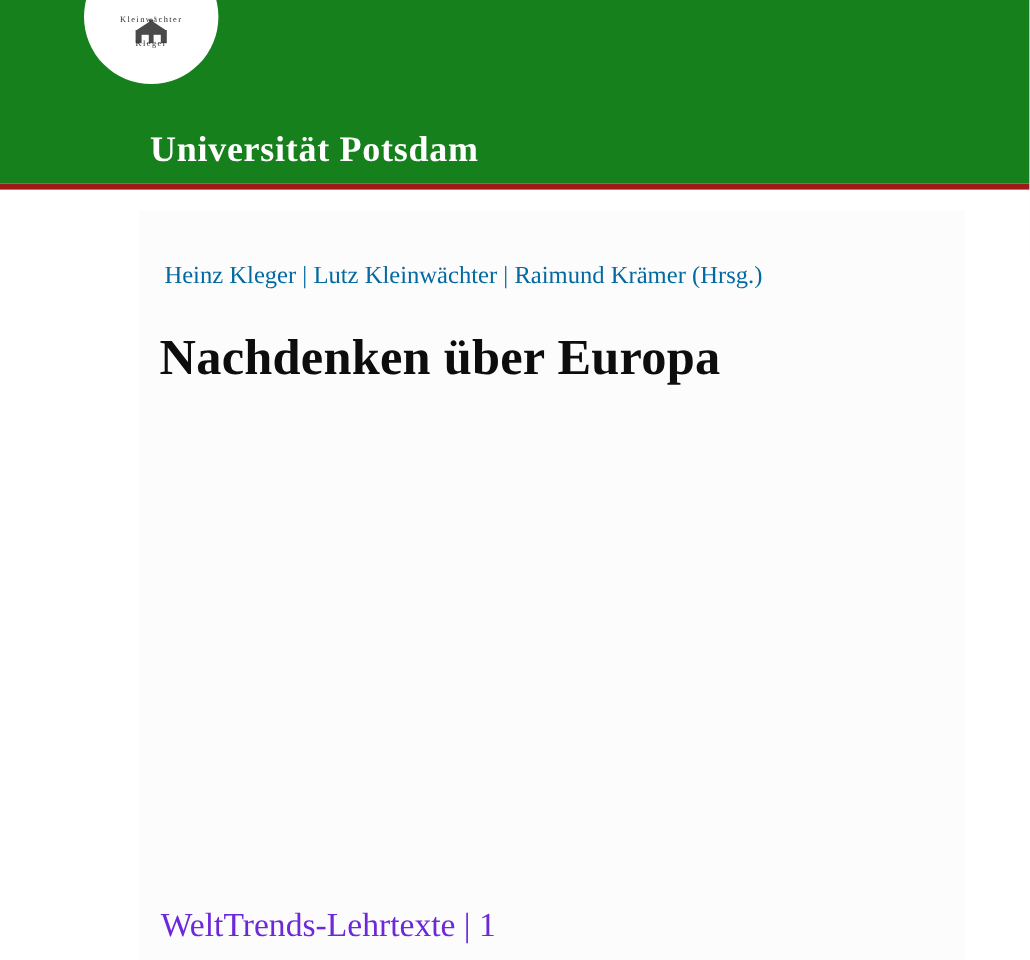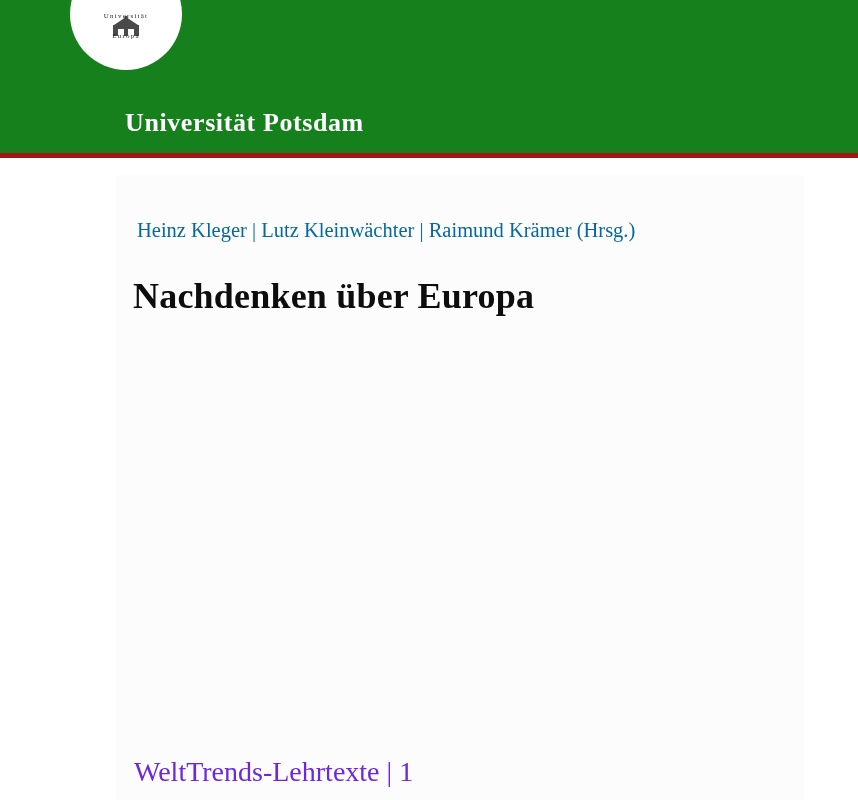--- a/index.html
+++ b/index.html
@@ -70,21 +70,21 @@
     width: 30px;
     height: 22px;
   }
 
   
   .uni-name {
     position: absolute;
     left: 125px;
     top: 108px;
     font-family: "Liberation Serif", serif;
-    font-size: 26px;
+    font-size: 30px;
     font-weight: bold;
     color: #ffffff;
     letter-spacing: 0.6px;
   }
 
   
   .cover-panel {
     position: absolute;
     left: 116px;
     top: 175px;
@@ -101,21 +101,21 @@
     font-size: 20.5px;
     color: #0369a1;
     white-space: nowrap;
   }
 
   .book-title {
     position: absolute;
     left: 133px;
     top: 275px;
     font-family: "Liberation Serif", serif;
-    font-size: 36px;
+    font-size: 42px;
     font-weight: bold;
     color: #0d0d0d;
     white-space: nowrap;
     letter-spacing: 0.2px;
   }
 
   .series-line {
     position: absolute;
     left: 134px;
     top: 756px;
@@ -133,22 +133,22 @@
 
 <div class="seal">
   <div class="seal-inner">
     <svg class="seal-emblem" viewBox="0 0 30 22">
       <rect x="2" y="9" width="26" height="11" fill="#4a4a4a"></rect>
       <rect x="7" y="13" width="6" height="7" fill="#fcfcfc"></rect>
       <rect x="17" y="13" width="6" height="7" fill="#fcfcfc"></rect>
       <polygon points="15,1 27,9 3,9" fill="#4a4a4a"></polygon>
       <rect x="13.5" y="0" width="3" height="3" fill="#4a4a4a"></rect>
     </svg>
-    <div class="seal-text-top">Universität</div>
-    <div class="seal-text-bottom">Europa</div>
+    <div class="seal-text-top">Kleinwächter</div>
+    <div class="seal-text-bottom">Kleger</div>
   </div>
 </div>
 
 <div class="uni-name">Universität Potsdam</div>
 
 <div class="cover-panel"></div>
 
 <div class="editors">Heinz Kleger | Lutz Kleinwächter | Raimund Krämer (Hrsg.)</div>
 <div class="book-title">Nachdenken über Europa</div>
 <div class="series-line">WeltTrends-Lehrtexte | 1</div>

